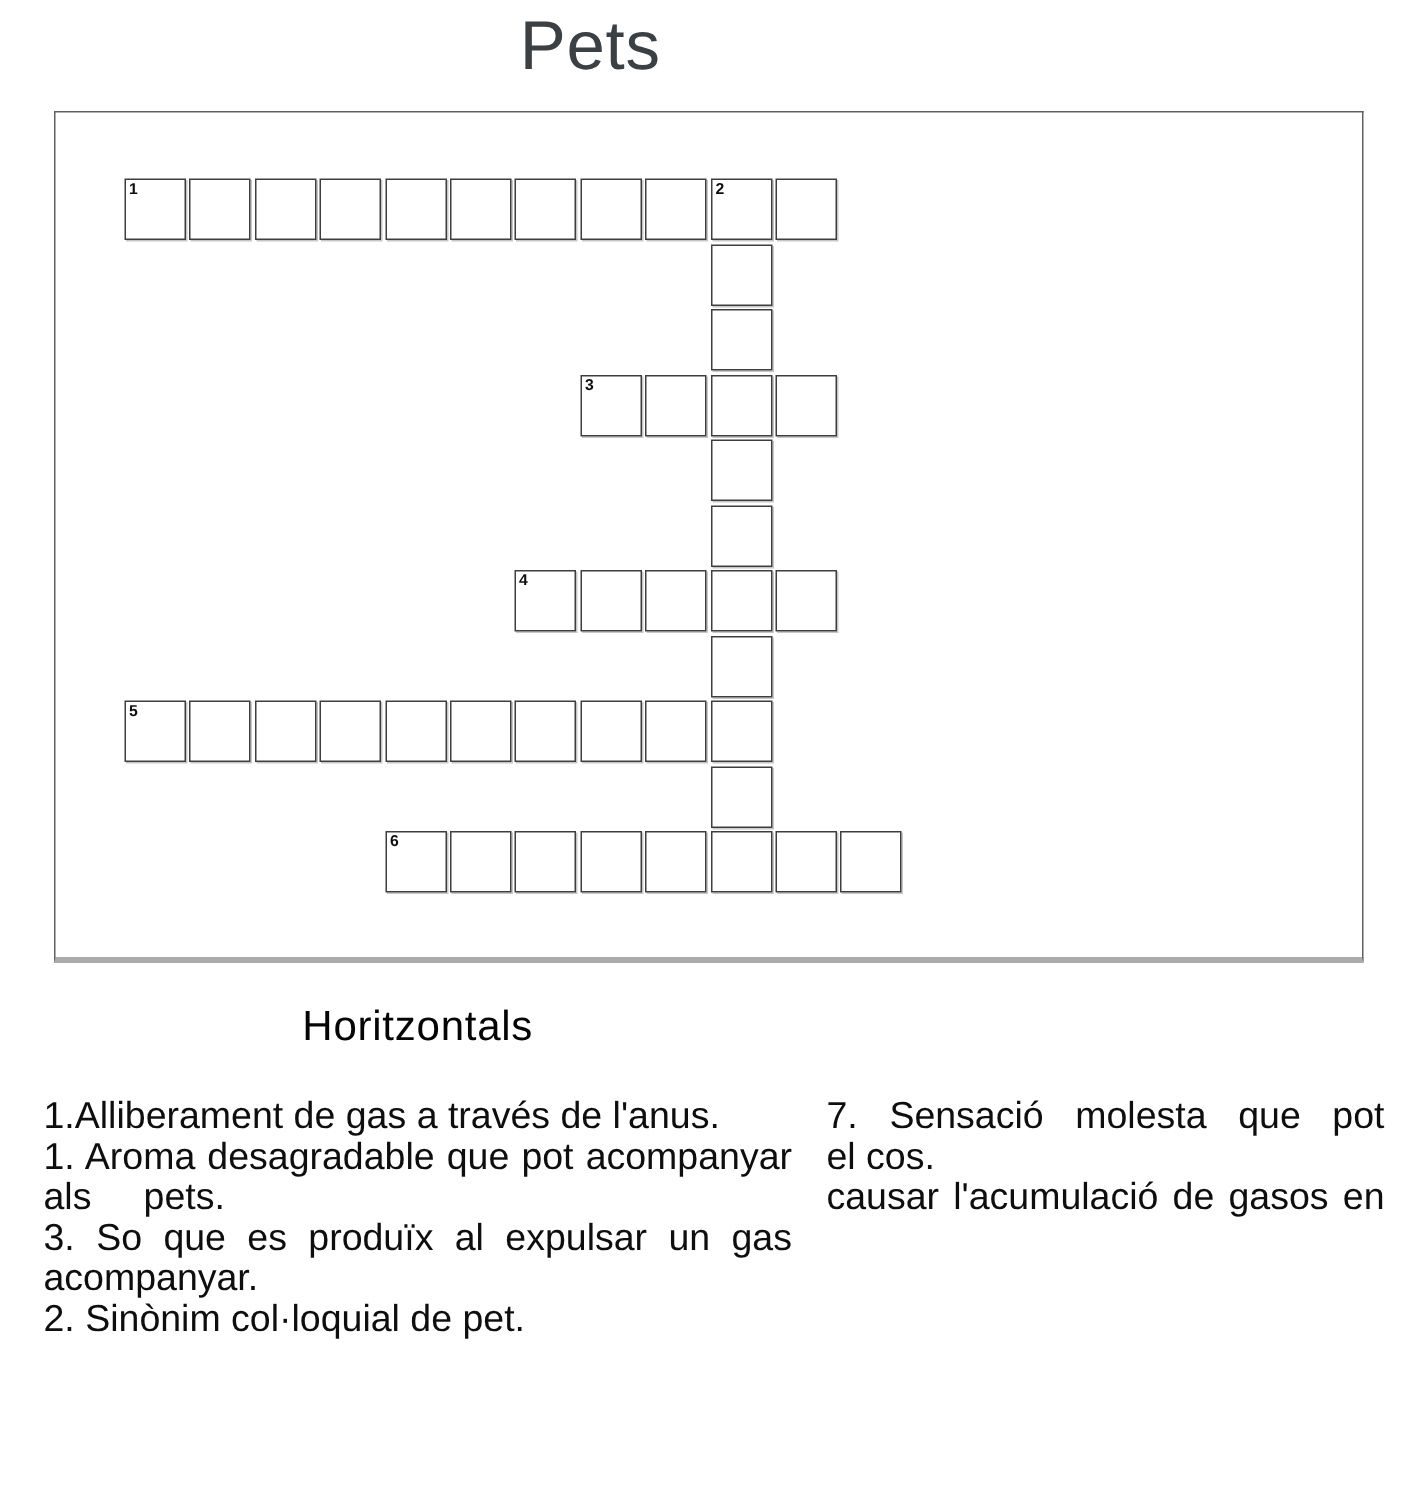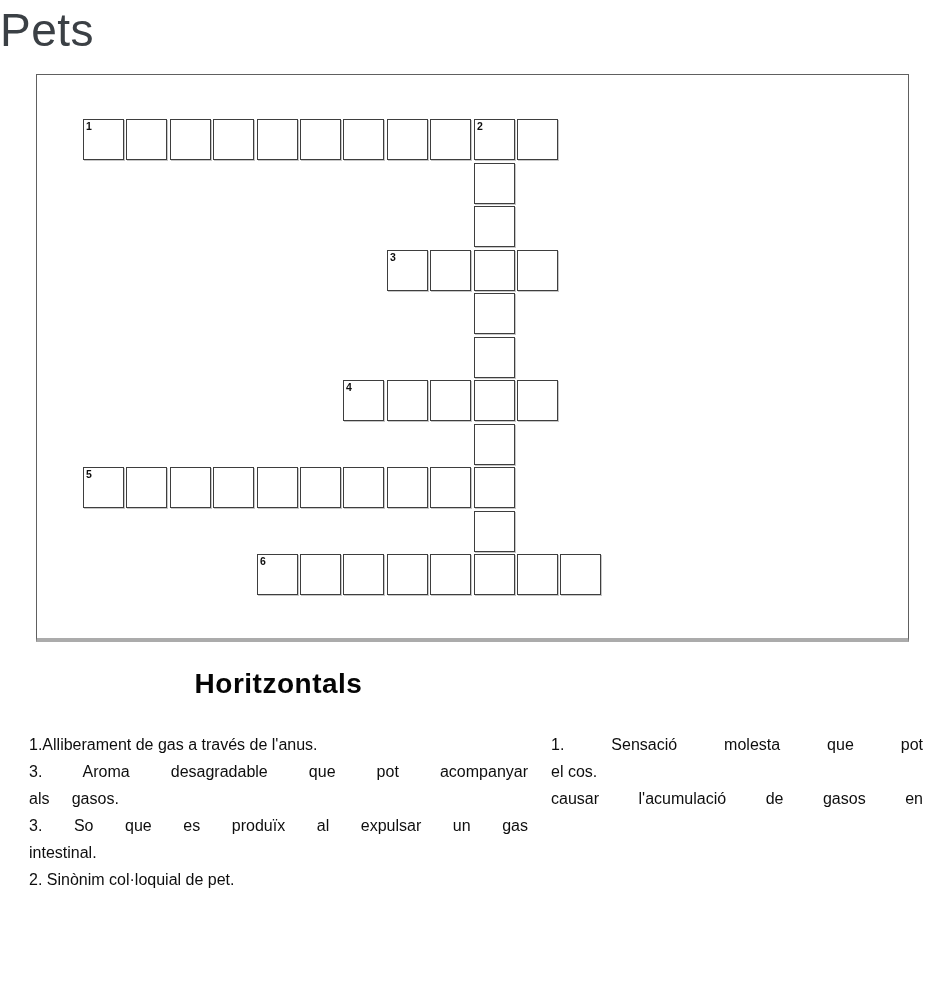--- a/index.html
+++ b/index.html
@@ -16,20 +16,21 @@
   body{
     width:945px;height:1000px;
     background:var(--background);
     font-family:"Liberation Sans", sans-serif;
     position:relative;
     overflow:hidden;
   }
   .page{position:absolute;inset:0;}
   .title{
     position:absolute;top:2px;left:0;width:787px;
+    text-align:center;
     font-size:46px;line-height:56px;font-weight:400;
     color:var(--title-text);
     letter-spacing:0.5px;
   }
   .board{
     position:absolute;left:36px;top:74px;
     width:873px;height:568px;
     box-sizing:border-box;
     border:1px solid var(--board-border);
     border-bottom:4px solid var(--board-border-bottom);
@@ -44,30 +45,30 @@
     box-shadow:1px 1px 0 rgba(130,130,130,.45);
   }
   .cell .num{
     position:absolute;top:0px;left:2px;
     font-size:10.5px;line-height:12px;font-weight:700;
     color:var(--body-text);
   }
   .heading{
     position:absolute;top:669px;
     text-align:center;
-    font-size:28px;line-height:30px;font-weight:700;
+    font-size:28px;line-height:30px;font-weight:400;
     letter-spacing:0.5px;
     color:var(--heading-text);
   }
   .heading.left{left:29px;width:499px;}
   .heading.right{left:551px;width:372px;}
   .clue-list{
     position:absolute;top:731px;
     color:var(--body-text);
-    font-size:16px;line-height:27px;
+    font-size:25px;line-height:27px;
   }
   .clue-list.left{left:29px;width:499px;}
   .clue-list.right{left:551px;width:372px;}
   .clue-line{
     white-space:pre-wrap;
     text-align:left;
   }
   .clue-line.stretch{
     text-align:justify;
     text-align-last:justify;
@@ -139,32 +140,32 @@
       <div class="cell" style="left: 523px; top: 479px;"></div>
     </div>
 
   <div class="heading left">Horitzontals</div>
 
   <div class="clue-list left" id="clues-left">
       <div class="clue">
         <div class="clue-line">1.Alliberament de gas a través de l'anus.</div>
       </div>
       <div class="clue">
-        <div class="clue-line stretch">3. Aroma desagradable que pot acompanyar</div>
-        <div class="clue-line">als     gasos.</div>
+        <div class="clue-line stretch">1. Aroma desagradable que pot acompanyar</div>
+        <div class="clue-line">als     pets.</div>
       </div>
       <div class="clue">
         <div class="clue-line stretch">3. So que es produïx al expulsar un gas</div>
-        <div class="clue-line">intestinal.</div>
+        <div class="clue-line">acompanyar.</div>
       </div>
       <div class="clue">
         <div class="clue-line">2. Sinònim col·loquial de pet.</div>
       </div>
     </div>
   <div class="clue-list right" id="clues-right">
       <div class="clue">
-        <div class="clue-line stretch">1. Sensació molesta que pot</div>
+        <div class="clue-line stretch">7. Sensació molesta que pot</div>
         <div class="clue-line">el cos.</div>
         <div class="clue-line stretch">causar l'acumulació de gasos en</div>
       </div>
     </div>
 
 </div>
 
 </body></html>

